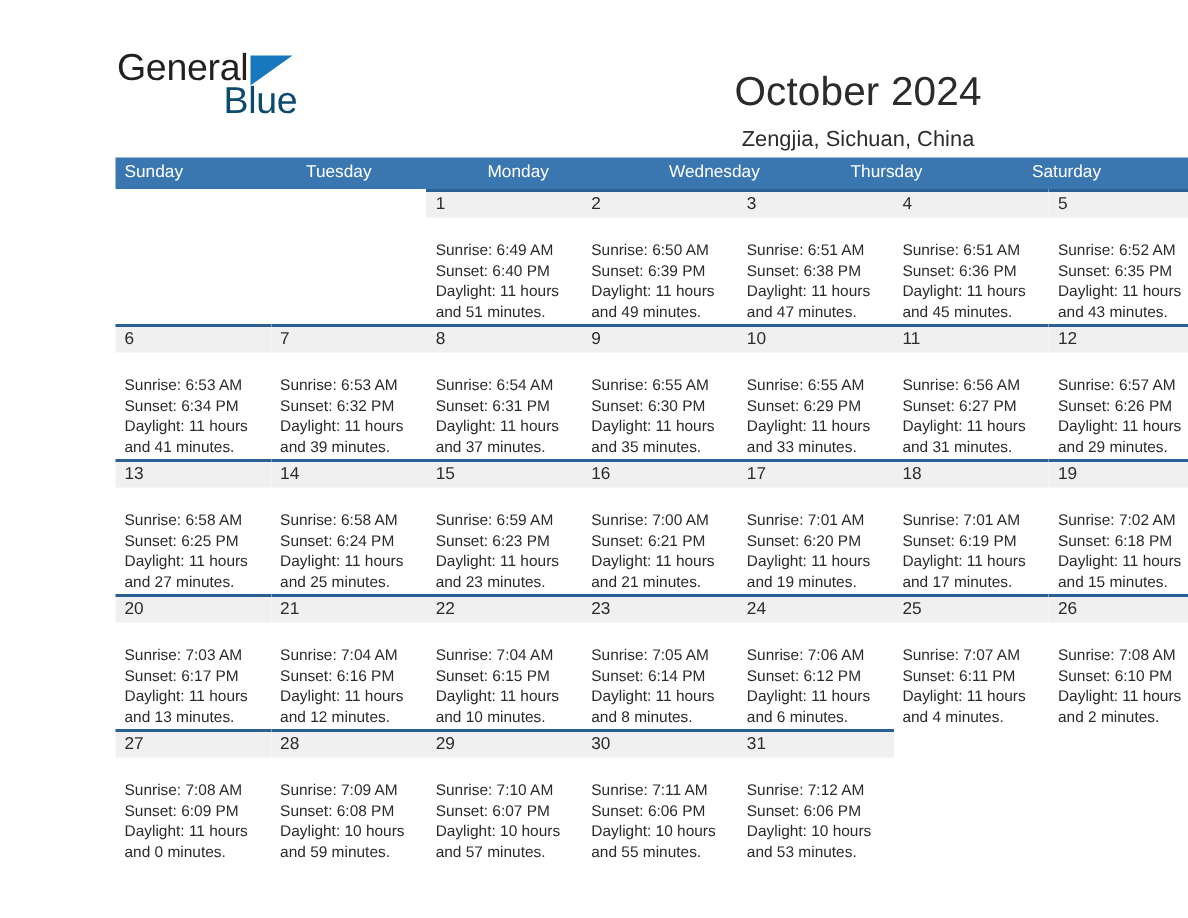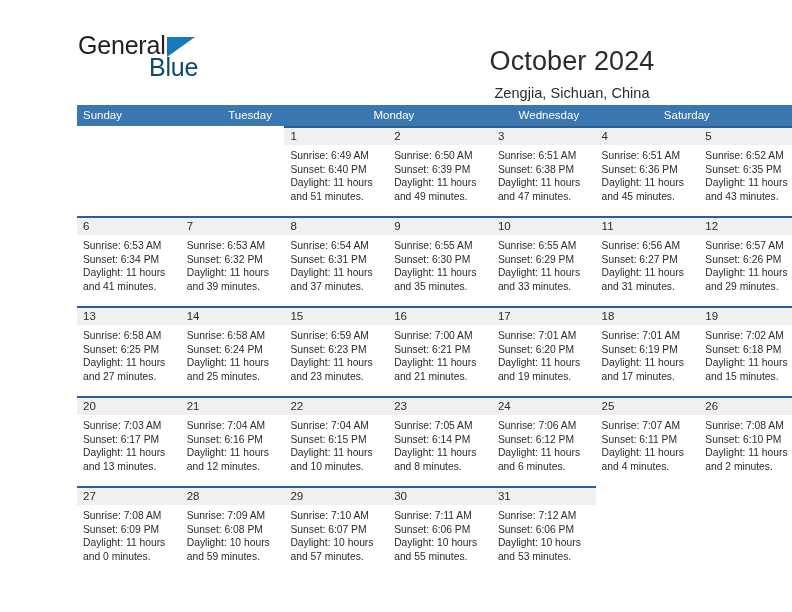--- a/index.html
+++ b/index.html
@@ -138,21 +138,21 @@
     box-sizing: border-box;
   }
   .daynum {
     font-size: 11.5px;
     color: #2b2b2b;
     line-height: 17px;
     padding-left: 6px;
     display: block;
   }
   .cell-body {
-    padding: 4px 6px 0 6px;
+    padding: 16px 6px 0 6px;
   }
   .cell-line {
     font-size: 10.3px;
     line-height: 13.7px;
     color: #2b2b2b;
     white-space: nowrap;
   }
 </style>
 </head>
 <body>
@@ -173,20 +173,21 @@
     </div>
 
   </div>
 
   <div class="calendar">
     <div class="dow-row" id="dow-row">
         <div class="dow">Sunday</div>
         <div class="dow">Tuesday</div>
         <div class="dow">Monday</div>
         <div class="dow">Wednesday</div>
+        <div class="dow">Thursday</div>
         <div class="dow">Saturday</div>
       </div>
     <div id="weeks-container">
         <div class="week">
           <div class="cell">
             <div class="daynum-band">
               <span class="daynum"></span>
             </div>
             <div class="cell-body"></div>
           </div>

